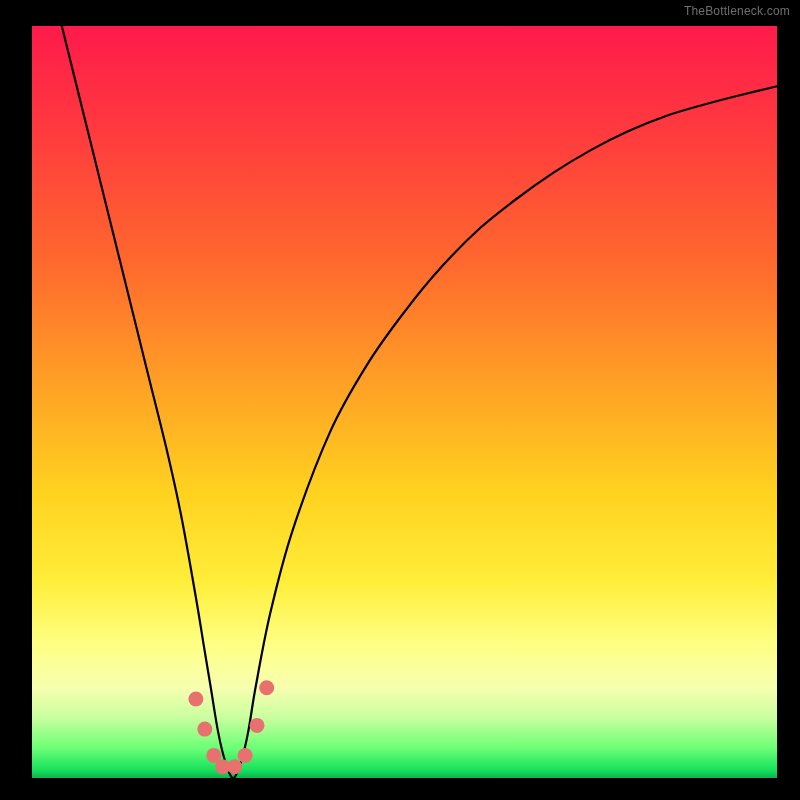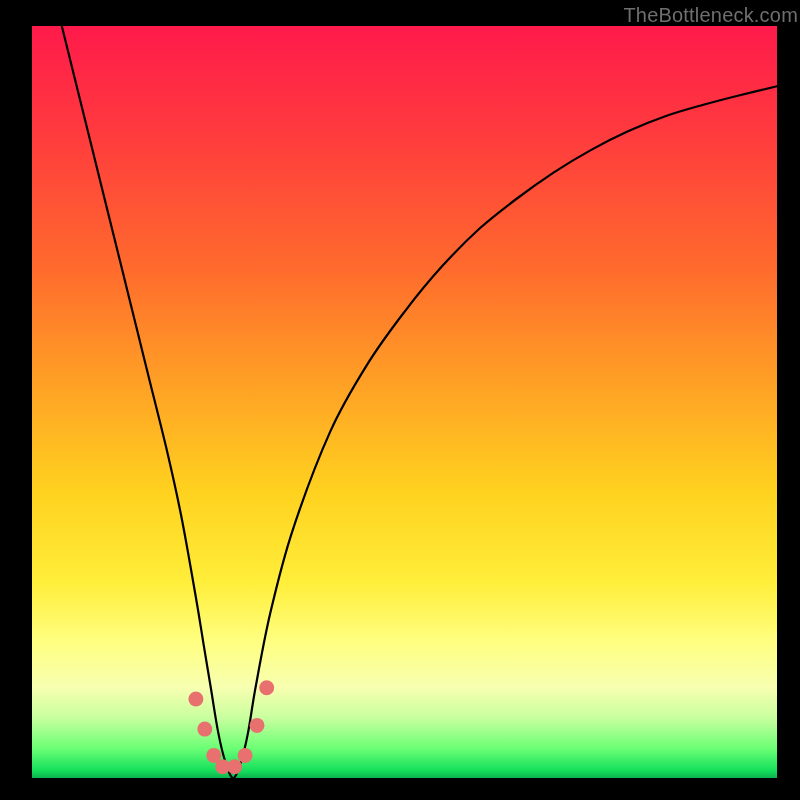--- a/index.html
+++ b/index.html
@@ -38,23 +38,23 @@
       #f7ffb0 88%,
       #c8ff9e 92%,
       #6dff76 96%,
       #15e05b 99%,
       #0db24e 100%
     );
   }
   .watermark {
     position: absolute;
     top: 4px;
-    right: 2px;
+    right: 10px;
     color: #6f6f6f;
-    font-size: 20px;
+    font-size: 12px;
     font-weight: 500;
     letter-spacing: 0.2px;
     user-select: none;
   }
   svg.curve {
     position: absolute;
     left: 0;
     top: 0;
     width: 745px;
     height: 752px;

